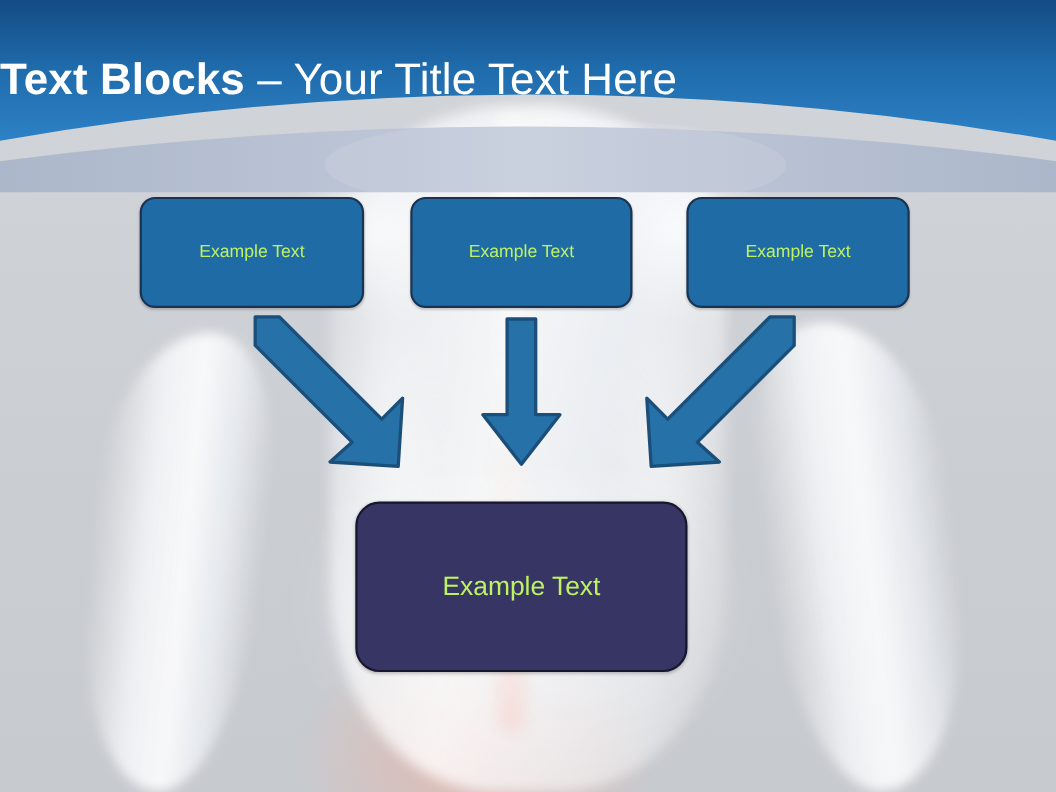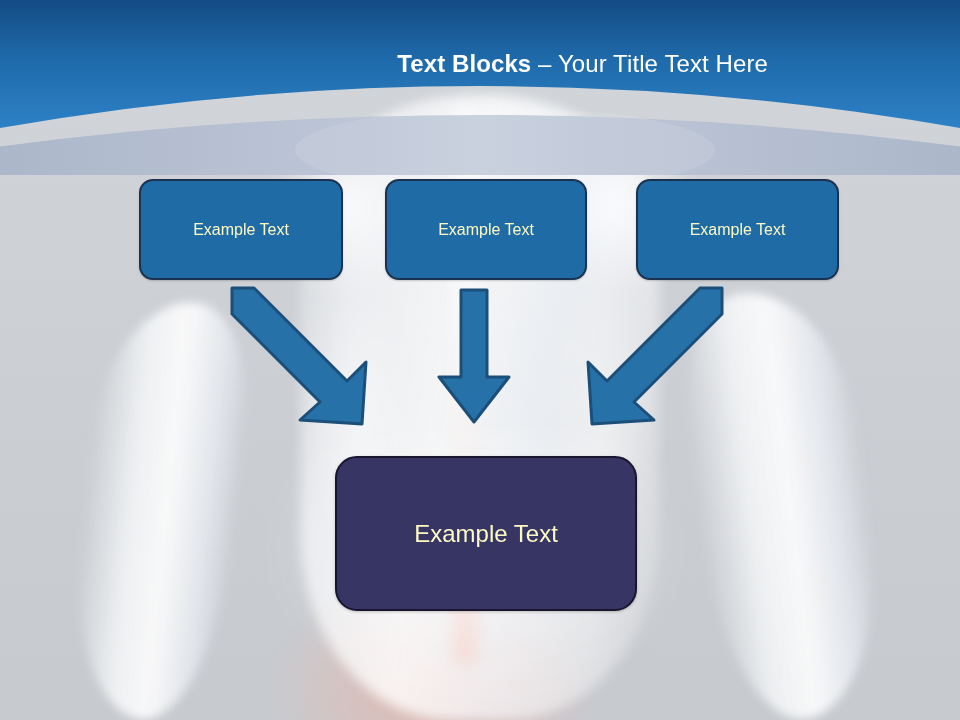--- a/index.html
+++ b/index.html
@@ -114,40 +114,39 @@
   }
   .header-curve {
     position: absolute;
     left: 0; top: 0;
     width: 960px; height: 175px;
   }
   .title {
     position: absolute;
     left: 0; top: 50px;
     width: 768px;
-    text-align: right;
-    font-size: 24px;
+    text-align: left;
+    font-size: 40px;
     color: #ffffff;
     letter-spacing: 0.1px;
     white-space: nowrap;
   }
   .title .strong { font-weight: bold; }
   .title .light  { font-weight: normal; }
 
   
   .box {
     position: absolute;
     box-sizing: border-box;
     display: flex;
     align-items: center;
     justify-content: center;
-    color: #fef9c3;
+    color: #bef264;
     border-style: solid;
     text-align: center;
-    margin-left: 12px;
   }
   .box-top {
     height: 101px;
     background: #1f6ba5;
     border: 2px solid #1b3350;
     border-radius: 14px;
     font-size: 16px;
     box-shadow: 0 1px 2px rgba(0,0,0,0.18);
   }
   .box-result {

